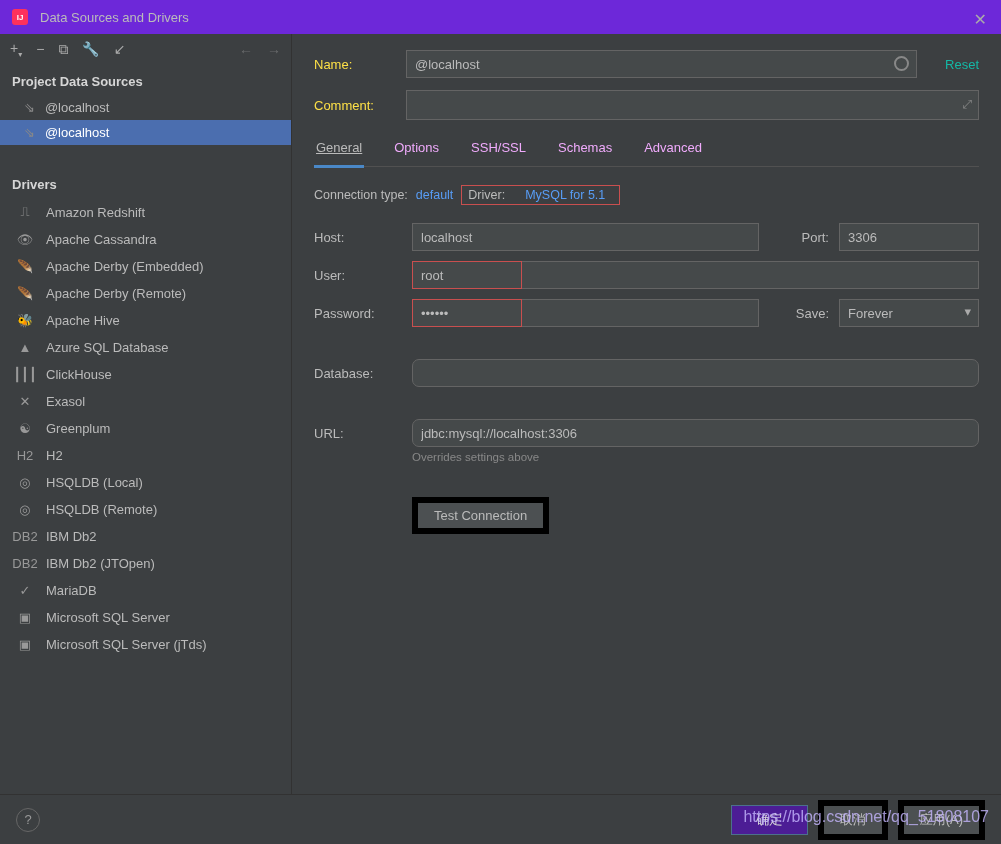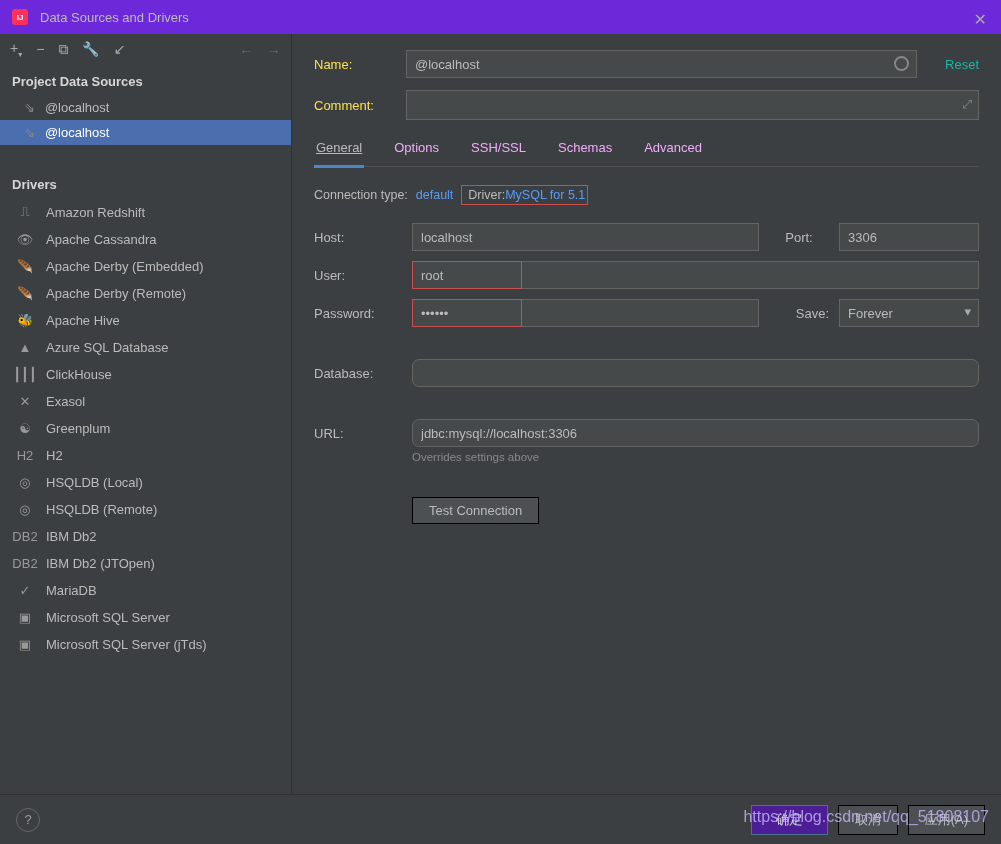--- a/index.html
+++ b/index.html
@@ -29,26 +29,26 @@
 .name-input input { width: 100%; }
 .loader-ring { position: absolute; right: 8px; top: 6px; width: 15px; height: 15px; border: 2px solid #888; border-radius: 50%; }
 .reset-link { color: #14b8a6; cursor: pointer; margin-left: 18px; }
 .comment-box { flex: 1; height: 30px; position: relative; }
 .expand-icon { position: absolute; right: 6px; top: 6px; color: #888; font-size: 12px; }
 .tabs { display: flex; gap: 28px; border-bottom: 1px solid #515151; margin: 6px 0 18px; }
 .tab { padding: 8px 2px 10px; color: #f0abfc; cursor: pointer; }
 .tab.active { color: #bbbbbb; border-bottom: 3px solid #4a88c7; margin-bottom: -2px; text-decoration: underline; }
 .conn-line { display: flex; align-items: center; gap: 8px; font-size: 12.5px; margin-bottom: 18px; }
 .link { color: #589df6; cursor: pointer; }
-.driver-box { border: 1px solid #c94f4f; padding: 2px 2px 2px 6px; display: inline-flex; gap: 0; align-items: center; }
+.driver-box { border: 1px solid #c94f4f; padding: 2px 14px 2px 6px; display: inline-flex; gap: 20px; align-items: center; }
 .form-grid { display: grid; grid-template-columns: 88px 1fr 60px 140px; gap: 10px 10px; align-items: center; }
 .form-grid .wide { grid-column: 2 / 5; border-radius: 7px; }
 .redbox { border: 1px solid #c94f4f !important; }
 .hint { font-size: 11.5px; color: #888; grid-column: 2 / 5; margin-top: -6px; }
-.btn { background: #4c5052; border: 1px solid #000000; color: #bbbbbb; padding: 5px 16px; cursor: pointer; font-size: 13px; }
+.btn { background: #4c5052; border: 6px solid #000000; color: #bbbbbb; padding: 5px 16px; cursor: pointer; font-size: 13px; }
 .warning-bar { position: absolute; bottom: 0; left: 292px; right: 0; background: #3a3c3e; border-top: 1px solid #515151; padding: 10px 40px 10px 14px; display: flex; gap: 10px; font-size: 13px; }
 .warn-icon { color: #c9a227; }
 .warning-bar b { color: #d6d6d6; }
 .warning-close { position: absolute; right: 12px; top: 10px; color: #888; cursor: pointer; }
 .footer { position: absolute; bottom: 0; left: 0; right: 0; height: 50px; background: #3c3f41; border-top: 1px solid #323232; display: flex; align-items: center; padding: 0 16px; gap: 10px; }
 .footer .q { width: 24px; height: 24px; border: 1px solid #666; border-radius: 50%; display: flex; align-items: center; justify-content: center; color: #999; cursor: pointer; }
 .footer .spacer { flex: 1; }
 .btn-primary { background: #4c1d95; border: 1px solid #4c708c; color: #d6d6d6; padding: 5px 24px; cursor: pointer; }
 .watermark { position: absolute; right: 12px; bottom: 18px; color: #c4b5fd; font-size: 16px; opacity: 0.8; pointer-events: none; }
 .drivers-scroll { overflow-y: auto; flex: 1; }
@@ -189,21 +189,21 @@
       <span class="link">default</span>
       <span class="driver-box">
         <span>Driver:</span>
         <span class="link">MySQL for 5.1</span>
       </span>
     </div>
 
     <div class="form-grid">
       <span>Host:</span>
       <input type="text" value="localhost" style="">
-      <span style="text-align:center">Port:</span>
+      <span style="text-align:right">Port:</span>
       <input type="text" value="3306" style="">
 
       <span>User:</span>
       <div class="wide" style="display:flex">
         <input type="text" class="redbox" style="width: 110px;" value="root">
         <input type="text" style="flex: 1 1 0%; border-left: none;">
       </div>
 
       <span>Password:</span>
       <div style="display:flex">

